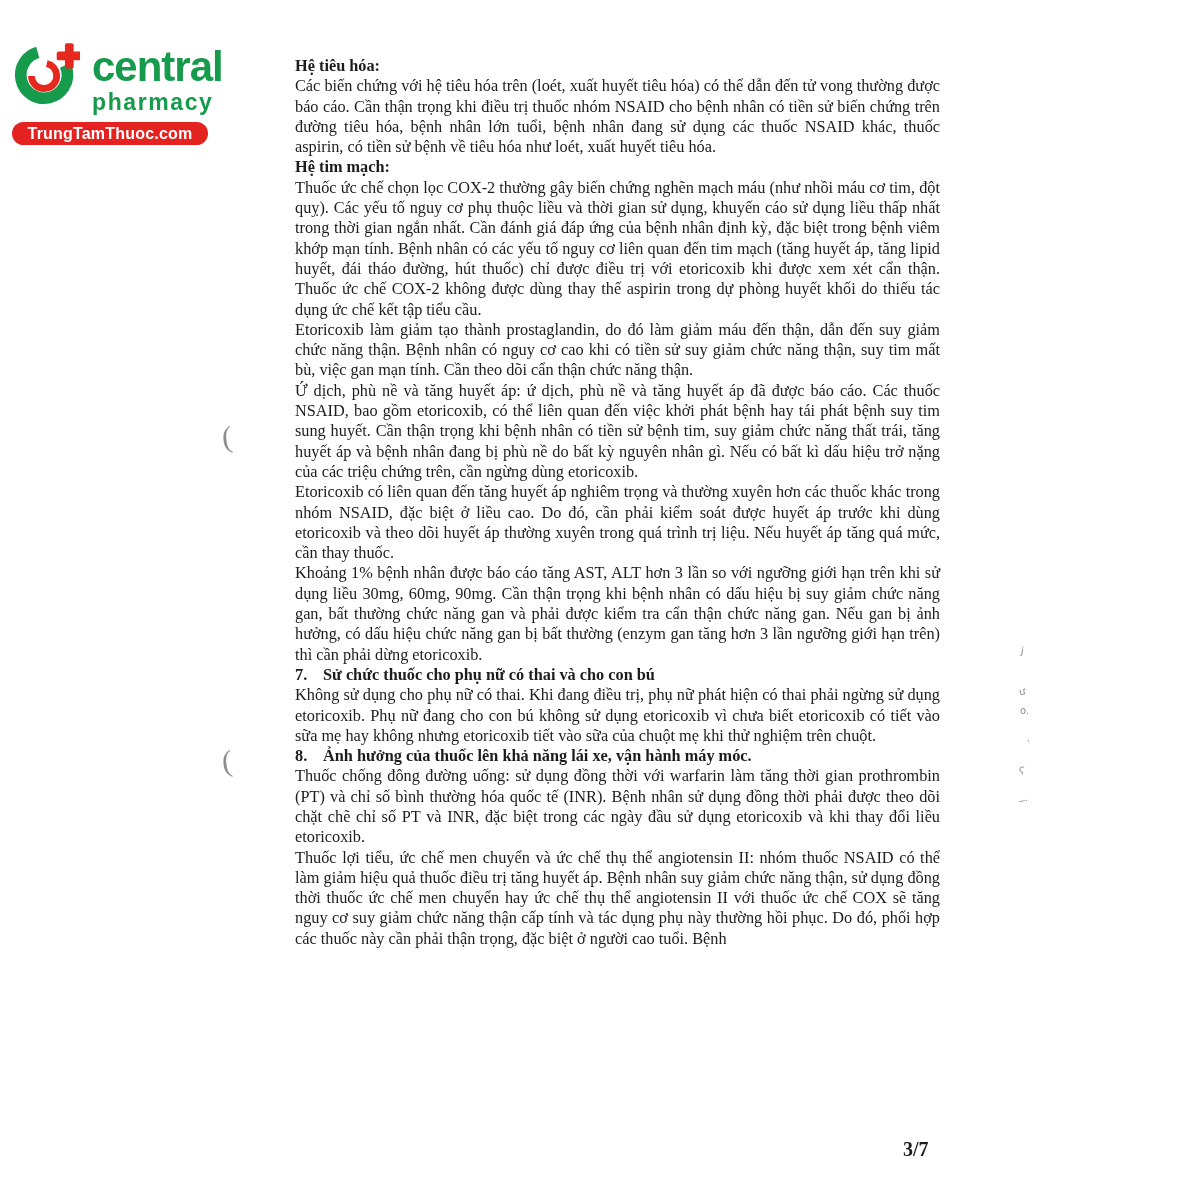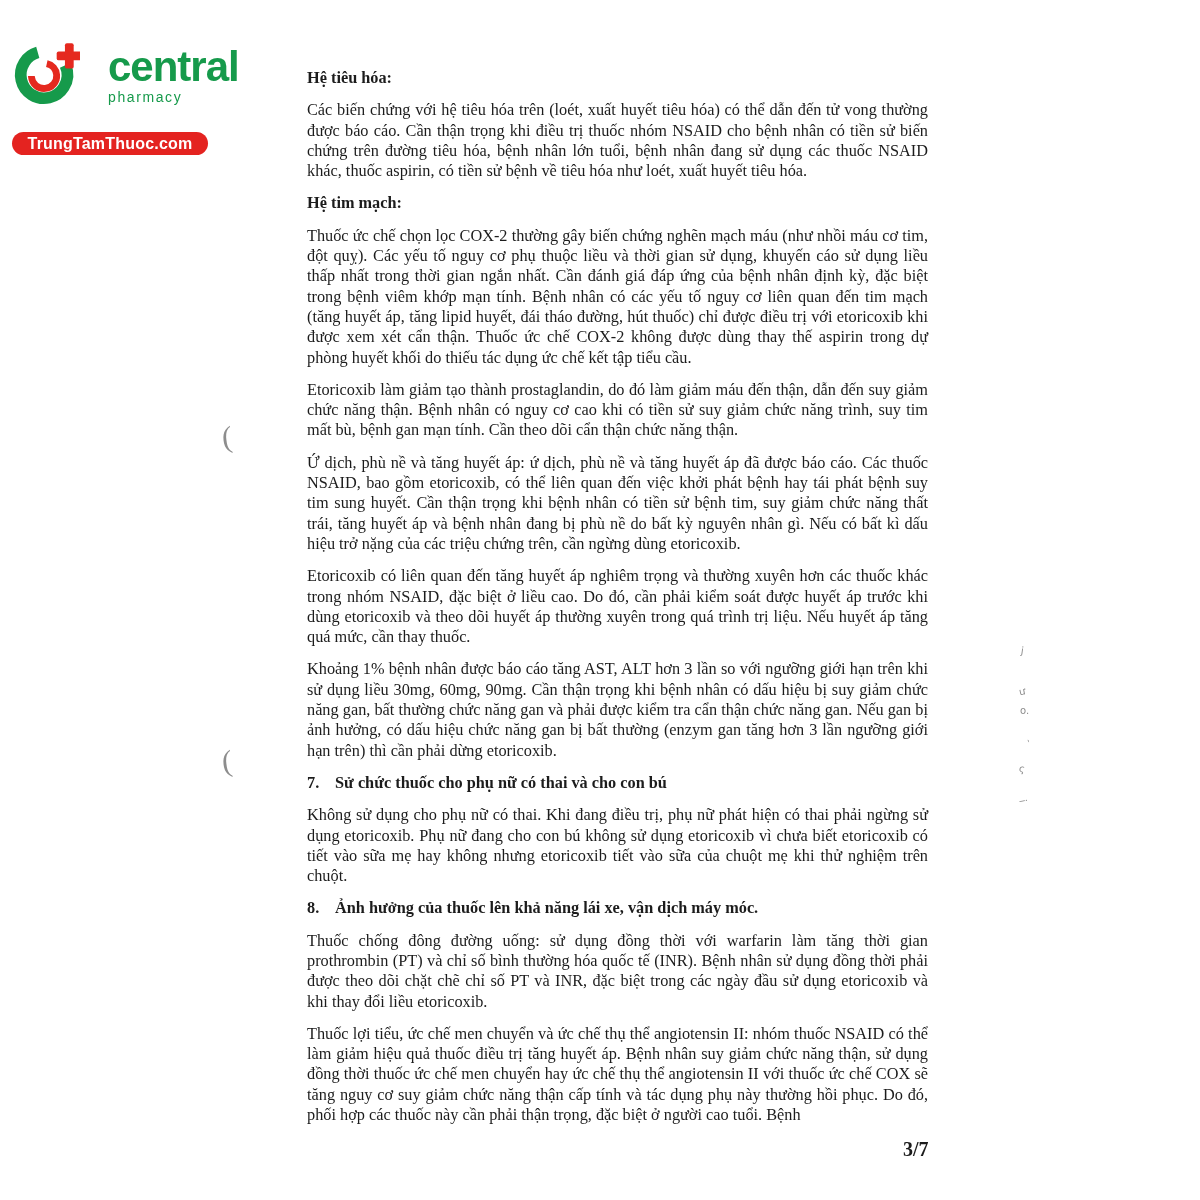--- a/index.html
+++ b/index.html
@@ -3,31 +3,31 @@
 <meta charset="utf-8">
 <style>
   html,body{margin:0;padding:0;background:#ffffff;}
   .page{position:relative;width:1200px;height:1200px;background:#ffffff;overflow:hidden;
         font-family:"Liberation Serif", serif;color:#1c1c1c;}
 
   
   .logo{position:absolute;left:12px;top:36px;width:210px;}
   .logo-row{display:flex;align-items:flex-start;}
   .logo-icon{width:68px;height:72px;flex:0 0 auto;}
-  .brand-text{margin-left:28px;margin-top:12px;font-family:"Liberation Sans", sans-serif;}
+  .brand-text{margin-left:12px;margin-top:12px;font-family:"Liberation Sans", sans-serif;}
   .brand-name{font-size:42px;font-weight:bold;line-height:0.9;letter-spacing:-1px;}
-  .brand-sub{font-size:14px;letter-spacing:1.6px;margin-top:3px;font-weight:400;}
-  .banner{margin-top:24px;width:196px;height:23px;border-radius:12px;
+  .brand-sub{font-size:23px;letter-spacing:1.6px;margin-top:3px;font-weight:700;}
+  .banner{margin-top:6px;width:196px;height:23px;border-radius:12px;
           color:#ffffff;font-family:"Liberation Sans", sans-serif;font-weight:bold;
           font-size:16px;line-height:23px;text-align:center;letter-spacing:0.2px;}
 
   
   .content{position:absolute;left:295px;top:56px;width:645px;
            font-size:16.3px;line-height:20.3px;}
-  .content p{margin:12px;text-align:justify;}
+  .content p{margin:0;text-align:justify;}
   .content p.h{font-weight:bold;text-align:left;}
   .content .n{display:inline-block;width:28px;}
 
   
   .page-number{position:absolute;left:903px;top:1138px;font-weight:bold;font-size:20px;}
 
   
   .paren{position:absolute;color:#8d8d8d;font-size:30px;font-weight:400;
          transform:rotate(-6deg);font-family:"Liberation Serif", serif;}
   .paren-1{left:222px;top:420px;}
@@ -62,32 +62,32 @@
       </div>
     </div>
     <div class="banner" style="background:#e42320">TrungTamThuoc.com</div>
   </div>
 
   <div class="content">
     <p class="h">Hệ tiêu hóa:</p>
     <p>Các biến chứng với hệ tiêu hóa trên (loét, xuất huyết tiêu hóa) có thể dẫn đến tử vong thường được báo cáo. Cần thận trọng khi điều trị thuốc nhóm NSAID cho bệnh nhân có tiền sử biến chứng trên đường tiêu hóa, bệnh nhân lớn tuổi, bệnh nhân đang sử dụng các thuốc NSAID khác, thuốc aspirin, có tiền sử bệnh về tiêu hóa như loét, xuất huyết tiêu hóa.</p>
     <p class="h">Hệ tim mạch:</p>
     <p>Thuốc ức chế chọn lọc COX-2 thường gây biến chứng nghẽn mạch máu (như nhồi máu cơ tim, đột quỵ). Các yếu tố nguy cơ phụ thuộc liều và thời gian sử dụng, khuyến cáo sử dụng liều thấp nhất trong thời gian ngắn nhất. Cần đánh giá đáp ứng của bệnh nhân định kỳ, đặc biệt trong bệnh viêm khớp mạn tính. Bệnh nhân có các yếu tố nguy cơ liên quan đến tim mạch (tăng huyết áp, tăng lipid huyết, đái tháo đường, hút thuốc) chỉ được điều trị với etoricoxib khi được xem xét cẩn thận. Thuốc ức chế COX-2 không được dùng thay thế aspirin trong dự phòng huyết khối do thiếu tác dụng ức chế kết tập tiểu cầu.</p>
-    <p>Etoricoxib làm giảm tạo thành prostaglandin, do đó làm giảm máu đến thận, dẫn đến suy giảm chức năng thận. Bệnh nhân có nguy cơ cao khi có tiền sử suy giảm chức năng trình, suy tim mất bù, bệnh gan mạn tính. Cần theo dõi cẩn thận chức năng thận.</p>
+    <p>Etoricoxib làm giảm tạo thành prostaglandin, do đó làm giảm máu đến thận, dẫn đến suy giảm chức năng thận. Bệnh nhân có nguy cơ cao khi có tiền sử suy giảm chức năng thận, suy tim mất bù, việc gan mạn tính. Cần theo dõi cẩn thận chức năng thận.</p>
     <p>Ứ dịch, phù nề và tăng huyết áp: ứ dịch, phù nề và tăng huyết áp đã được báo cáo. Các thuốc NSAID, bao gồm etoricoxib, có thể liên quan đến việc khởi phát bệnh hay tái phát bệnh suy tim sung huyết. Cần thận trọng khi bệnh nhân có tiền sử bệnh tim, suy giảm chức năng thất trái, tăng huyết áp và bệnh nhân đang bị phù nề do bất kỳ nguyên nhân gì. Nếu có bất kì dấu hiệu trở nặng của các triệu chứng trên, cần ngừng dùng etoricoxib.</p>
     <p>Etoricoxib có liên quan đến tăng huyết áp nghiêm trọng và thường xuyên hơn các thuốc khác trong nhóm NSAID, đặc biệt ở liều cao. Do đó, cần phải kiểm soát được huyết áp trước khi dùng etoricoxib và theo dõi huyết áp thường xuyên trong quá trình trị liệu. Nếu huyết áp tăng quá mức, cần thay thuốc.</p>
     <p>Khoảng 1% bệnh nhân được báo cáo tăng AST, ALT hơn 3 lần so với ngưỡng giới hạn trên khi sử dụng liều 30mg, 60mg, 90mg. Cần thận trọng khi bệnh nhân có dấu hiệu bị suy giảm chức năng gan, bất thường chức năng gan và phải được kiểm tra cẩn thận chức năng gan. Nếu gan bị ảnh hưởng, có dấu hiệu chức năng gan bị bất thường (enzym gan tăng hơn 3 lần ngưỡng giới hạn trên) thì cần phải dừng etoricoxib.</p>
 
     <p class="h">
       <span class="n">7.</span><span>Sử chức thuốc cho phụ nữ có thai và cho con bú</span>
     </p>
     <p>Không sử dụng cho phụ nữ có thai. Khi đang điều trị, phụ nữ phát hiện có thai phải ngừng sử dụng etoricoxib. Phụ nữ đang cho con bú không sử dụng etoricoxib vì chưa biết etoricoxib có tiết vào sữa mẹ hay không nhưng etoricoxib tiết vào sữa của chuột mẹ khi thử nghiệm trên chuột.</p>
 
     <p class="h">
-      <span class="n">8.</span><span>Ảnh hưởng của thuốc lên khả năng lái xe, vận dịch máy móc.</span>
+      <span class="n">8.</span><span>Ảnh hưởng của thuốc lên khả năng lái xe, vận hành máy móc.</span>
     </p>
 
     <p>Thuốc chống đông đường uống: sử dụng đồng thời với warfarin làm tăng thời gian prothrombin (PT) và chỉ số bình thường hóa quốc tế (INR). Bệnh nhân sử dụng đồng thời phải được theo dõi chặt chẽ chỉ số PT và INR, đặc biệt trong các ngày đầu sử dụng etoricoxib và khi thay đổi liều etoricoxib.</p>
     <p>Thuốc lợi tiểu, ức chế men chuyển và ức chế thụ thể angiotensin II: nhóm thuốc NSAID có thể làm giảm hiệu quả thuốc điều trị tăng huyết áp. Bệnh nhân suy giảm chức năng thận, sử dụng đồng thời thuốc ức chế men chuyển hay ức chế thụ thể angiotensin II với thuốc ức chế COX sẽ tăng nguy cơ suy giảm chức năng thận cấp tính và tác dụng phụ này thường hồi phục. Do đó, phối hợp các thuốc này cần phải thận trọng, đặc biệt ở người cao tuổi. Bệnh</p>
   </div>
 
   <div class="page-number">3/7</div>
 
   <span class="paren paren-1">(</span>
   <span class="paren paren-2">(</span>

